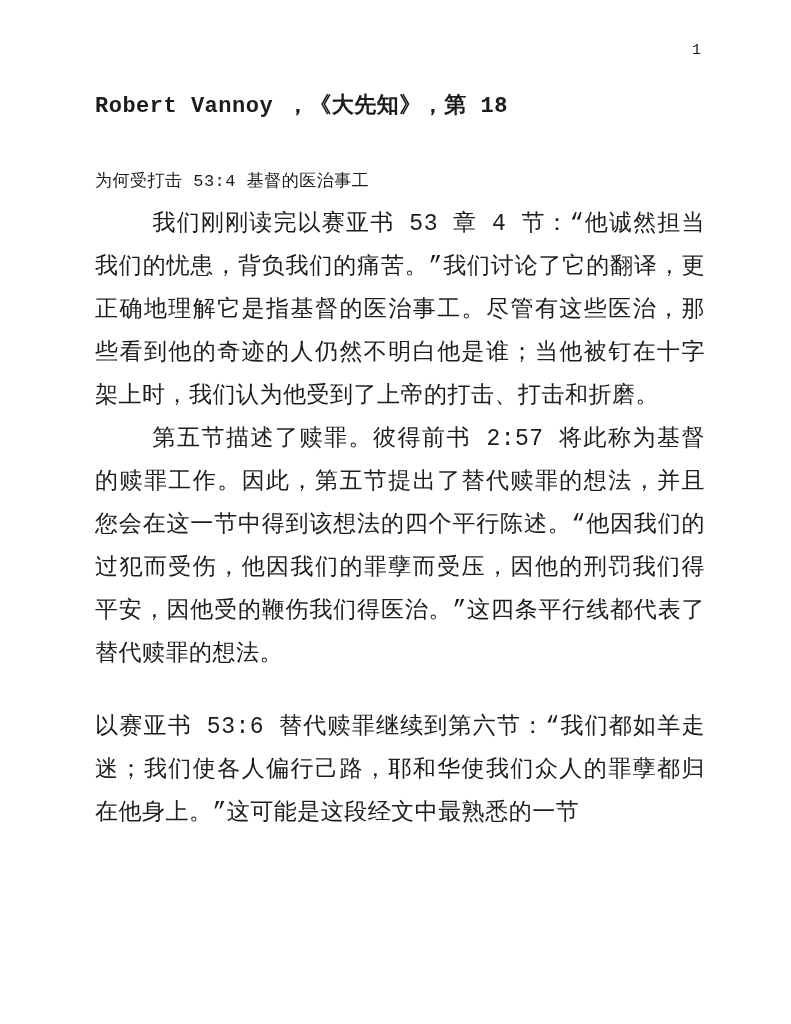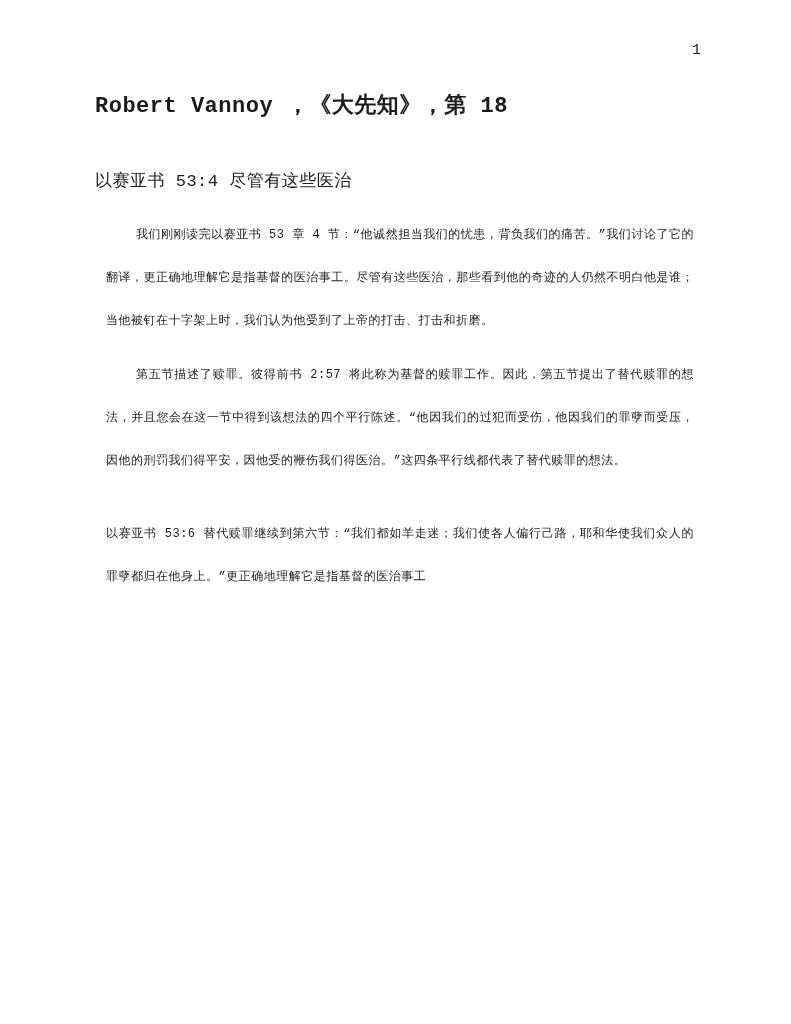--- a/index.html
+++ b/index.html
@@ -37,22 +37,22 @@
     white-space: pre-wrap;
   }
   .section-heading {
     margin: 34px 0 0 0;
     font-size: 17px;
     font-weight: normal;
     line-height: 43px;
     letter-spacing: 0.5px;
   }
   .para {
-    margin: 11px;
-    font-size: 12px;
+    margin: 0;
+    font-size: 23px;
     line-height: 43px;
     letter-spacing: 0.5px;
     text-align: justify;
     white-space: pre-wrap;
   }
   .para.indent {
     text-indent: 2.5em;
   }
   .para.gap-top {
     margin-top: 26px;
@@ -65,22 +65,22 @@
 <body>
 
 <div class="page">
 
   <div class="page-number">1</div>
 
   <div class="titles">
     <p class="doc-title">Robert Vannoy ，《大先知》，第 18</p>
   </div>
 
-  <p class="section-heading">以赛亚书 53:4 尽管有这些医治</p>
+  <p class="section-heading">为何受打击 53:4 基督的医治事工</p>
 
   <p class="para indent">我们刚刚读完以赛亚书 53 章 4 节：“他诚然担当我们的忧患，背负我们的痛苦。”我们讨论了它的翻译，更正确地理解它是指基督的医治事工。尽管有这些医治，那些看到他的奇迹的人仍然不明白他是谁；当他被钉在十字架上时，我们认为他受到了上帝的打击、打击和折磨。</p>
 
 
   <p class="para indent">第五节描述了赎罪。彼得前书 2:57 将此称为基督的赎罪工作。因此，第五节提出了替代赎罪的想法，并且您会在这一节中得到该想法的四个平行陈述。“他因我们的过犯而受伤，他因我们的罪孽而受压，因他的刑罚我们得平安，因他受的鞭伤我们得医治。”这四条平行线都代表了替代赎罪的想法。</p>
 
-  <p class="para gap-top-lg">以赛亚书 53:6 替代赎罪继续到第六节：“我们都如羊走迷；我们使各人偏行己路，耶和华使我们众人的罪孽都归在他身上。”更正确地理解它是指基督的医治事工</p>
+  <p class="para gap-top-lg">以赛亚书 53:6 替代赎罪继续到第六节：“我们都如羊走迷；我们使各人偏行己路，耶和华使我们众人的罪孽都归在他身上。”这可能是这段经文中最熟悉的一节</p>
 
 </div>
 
 </body></html>

